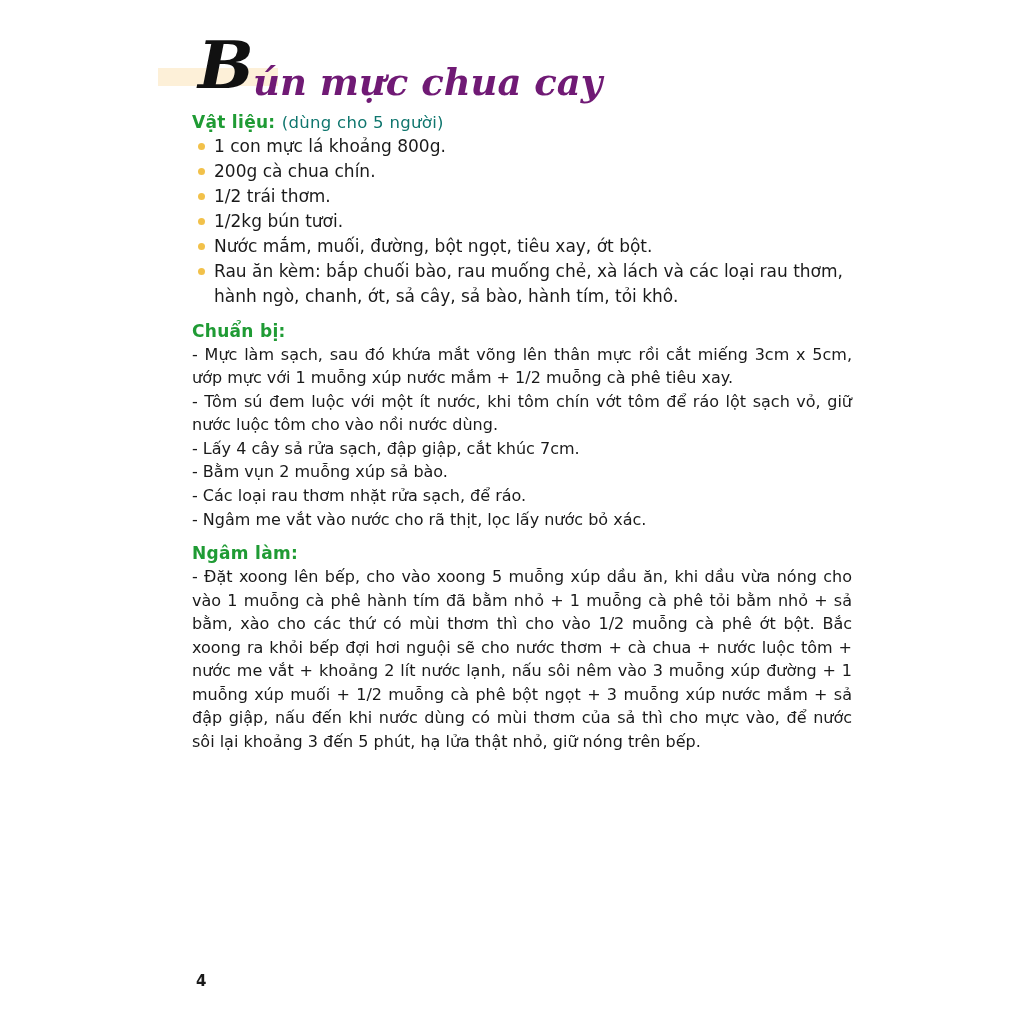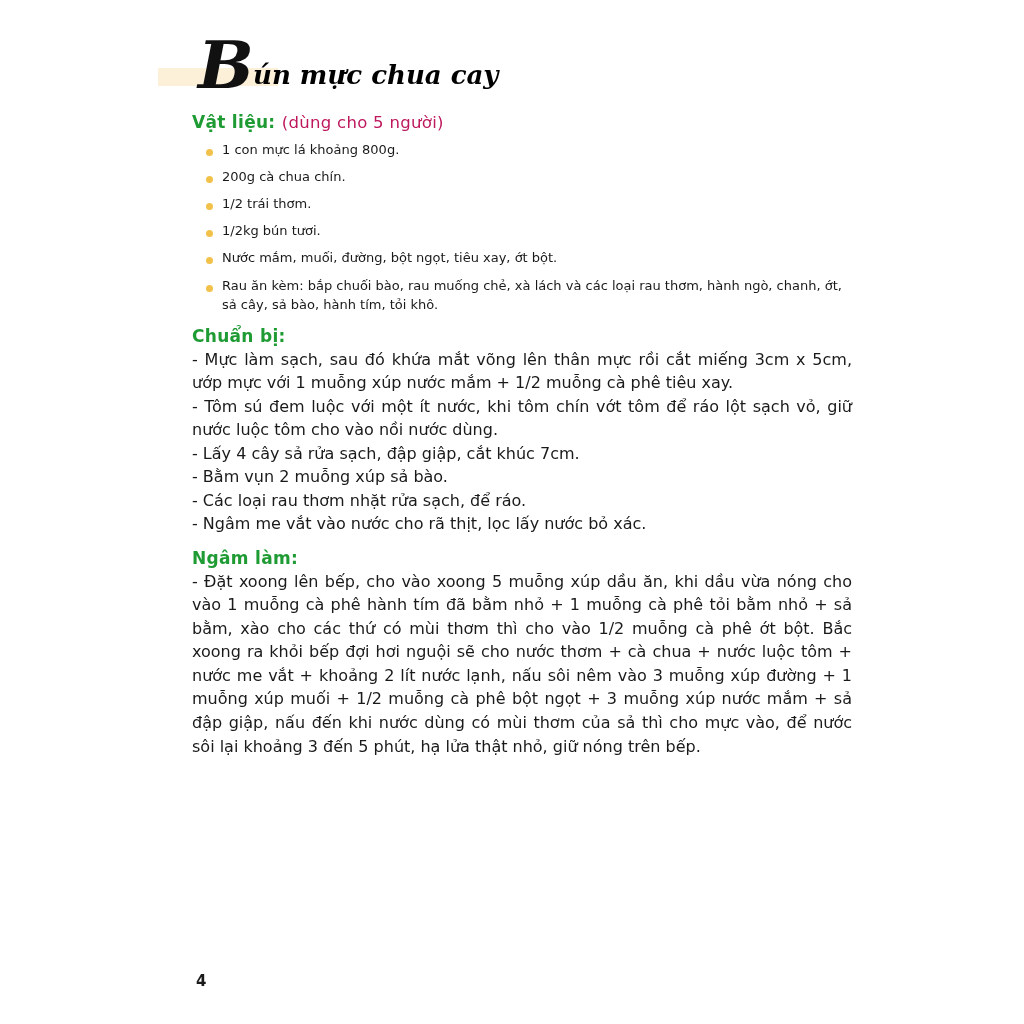--- a/index.html
+++ b/index.html
@@ -48,55 +48,55 @@
     color: #111111;
     line-height: 1;
   }
   .title-rest {
     position: absolute;
     left: 103px;
     top: 38px;
     font-family: "DejaVu Serif", serif;
     font-style: italic;
     font-weight: bold;
-    font-size: 26px;
-    color: #000000;
+    font-size: 37px;
+    color: #701a75;
     white-space: nowrap;
   }
 
   
   .content {
     position: absolute;
     left: 192px;
     top: 112px;
     width: 660px;
   }
   .sec-head {
     color: #1f9b34;
     font-weight: bold;
     font-size: 17px;
     margin: 0 0 2px 0;
     letter-spacing: 0.3px;
   }
   .sec-head .normal-note {
-    color: #be185d;
+    color: #0f766e;
     font-weight: normal;
     font-size: 16.5px;
   }
   .bullets {
     list-style: none;
     margin: 0;
     padding: 0;
   }
   .bullets li {
     position: relative;
     padding-left: 22px;
-    font-size: 13px;
+    font-size: 17px;
     line-height: 1.47;
-    margin: 8px;
+    margin: 0;
   }
   .bullets li::before {
     content: "";
     position: absolute;
     left: 6px;
     top: 9px;
     width: 7px;
     height: 7px;
     border-radius: 50%;
     background: #f2c14a;

